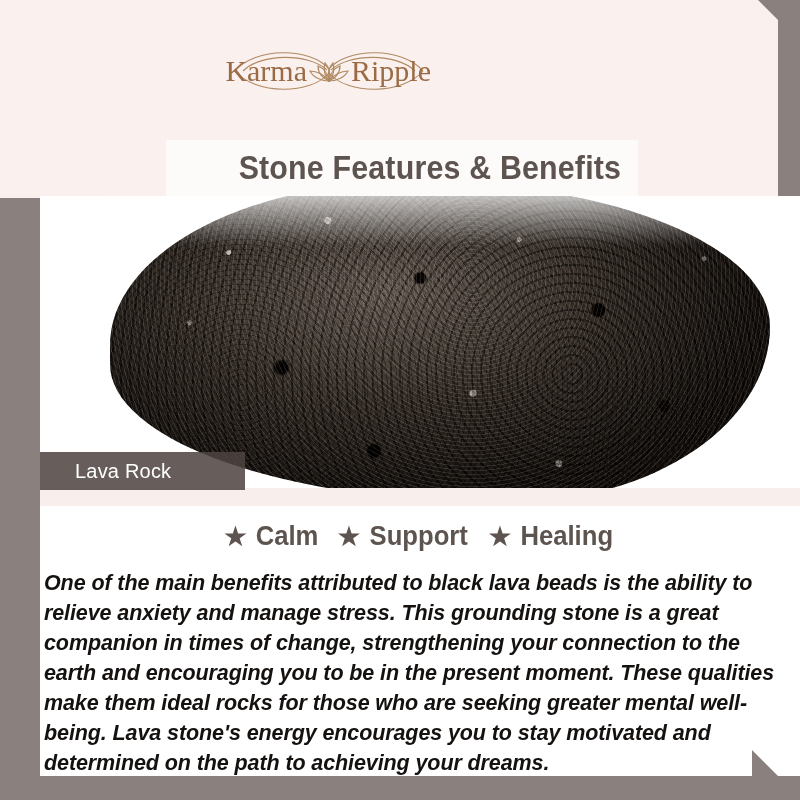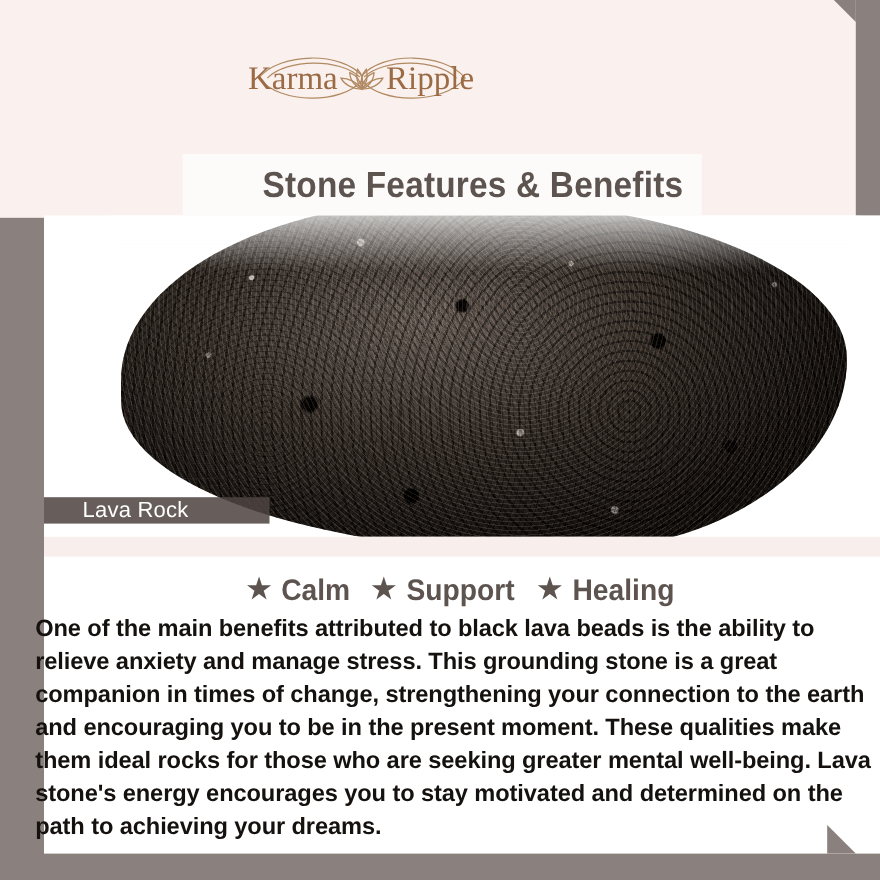--- a/index.html
+++ b/index.html
@@ -128,21 +128,21 @@
     opacity:.8;
   }
   .rock-blur-top{
     position:absolute;left:60px;top:-20px;width:680px;height:70px;
     background:linear-gradient(#ffffff 0%, rgba(255,255,255,0) 100%);
     filter:blur(3px);
   }
 
   
   .caption{
-    position:absolute;left:40px;top:452px;width:205px;height:24px;
+    position:absolute;left:40px;top:452px;width:205px;height:38px;
     background:rgba(78,68,64,0.86);
     display:flex;align-items:center;
     z-index:4;
   }
   .caption-text{
     color:#ffffff;font-size:20px;padding-left:35px;
     font-family:"Liberation Sans", sans-serif;letter-spacing:.2px;
   }
 
   
@@ -165,21 +165,21 @@
     font-size:25px;margin-right:7px;line-height:1;color:#5d5450;
   }
   .benefit .blabel{transform:scaleX(0.95);display:inline-block;}
 
   
   .para{
     position:absolute;left:32px;top:556px;width:766px;
     font-size:21.5px;line-height:30px;font-weight:bold;color:#14110f;
     z-index:5;letter-spacing:-0.1px;
   }
-  .para p{margin:0;}
+  .para p{margin:12px;font-style:italic;}
 </style>
 </head>
 <body>
 
 <div class="canvas">
 
   <div class="frame-left"></div>
   <div class="frame-right"></div>
   <div class="frame-top"></div>
   <div class="frame-bottom"></div>

